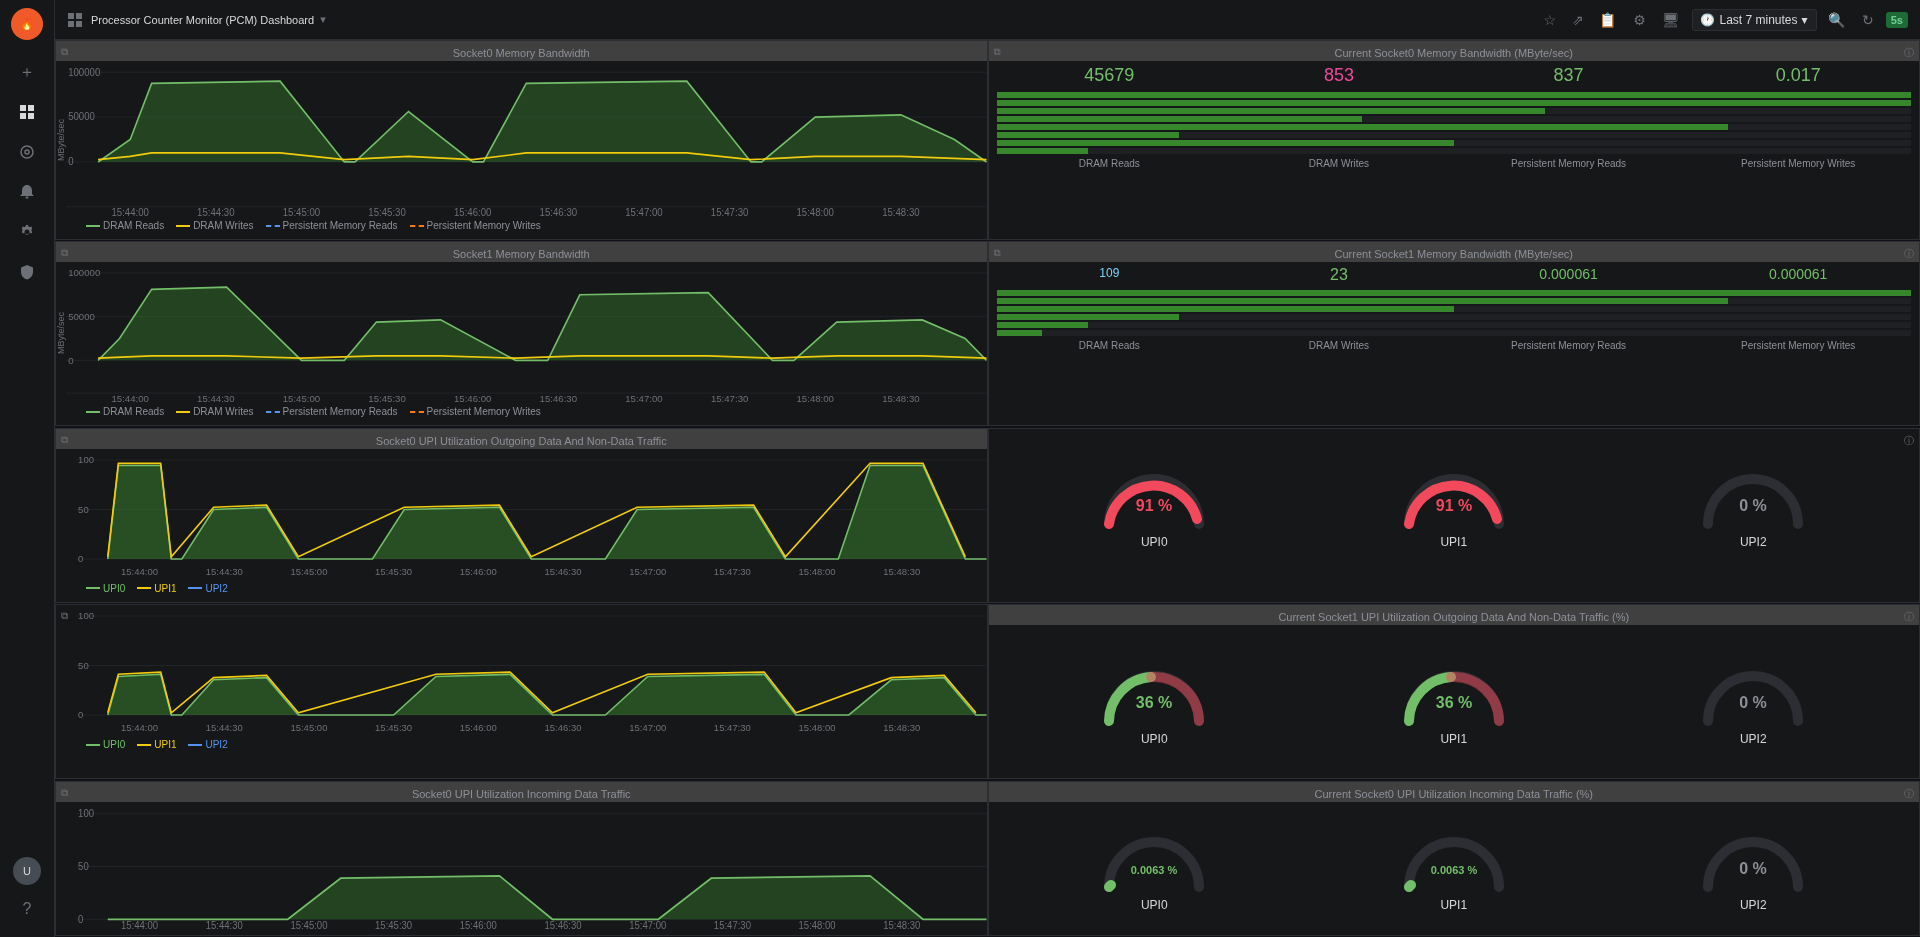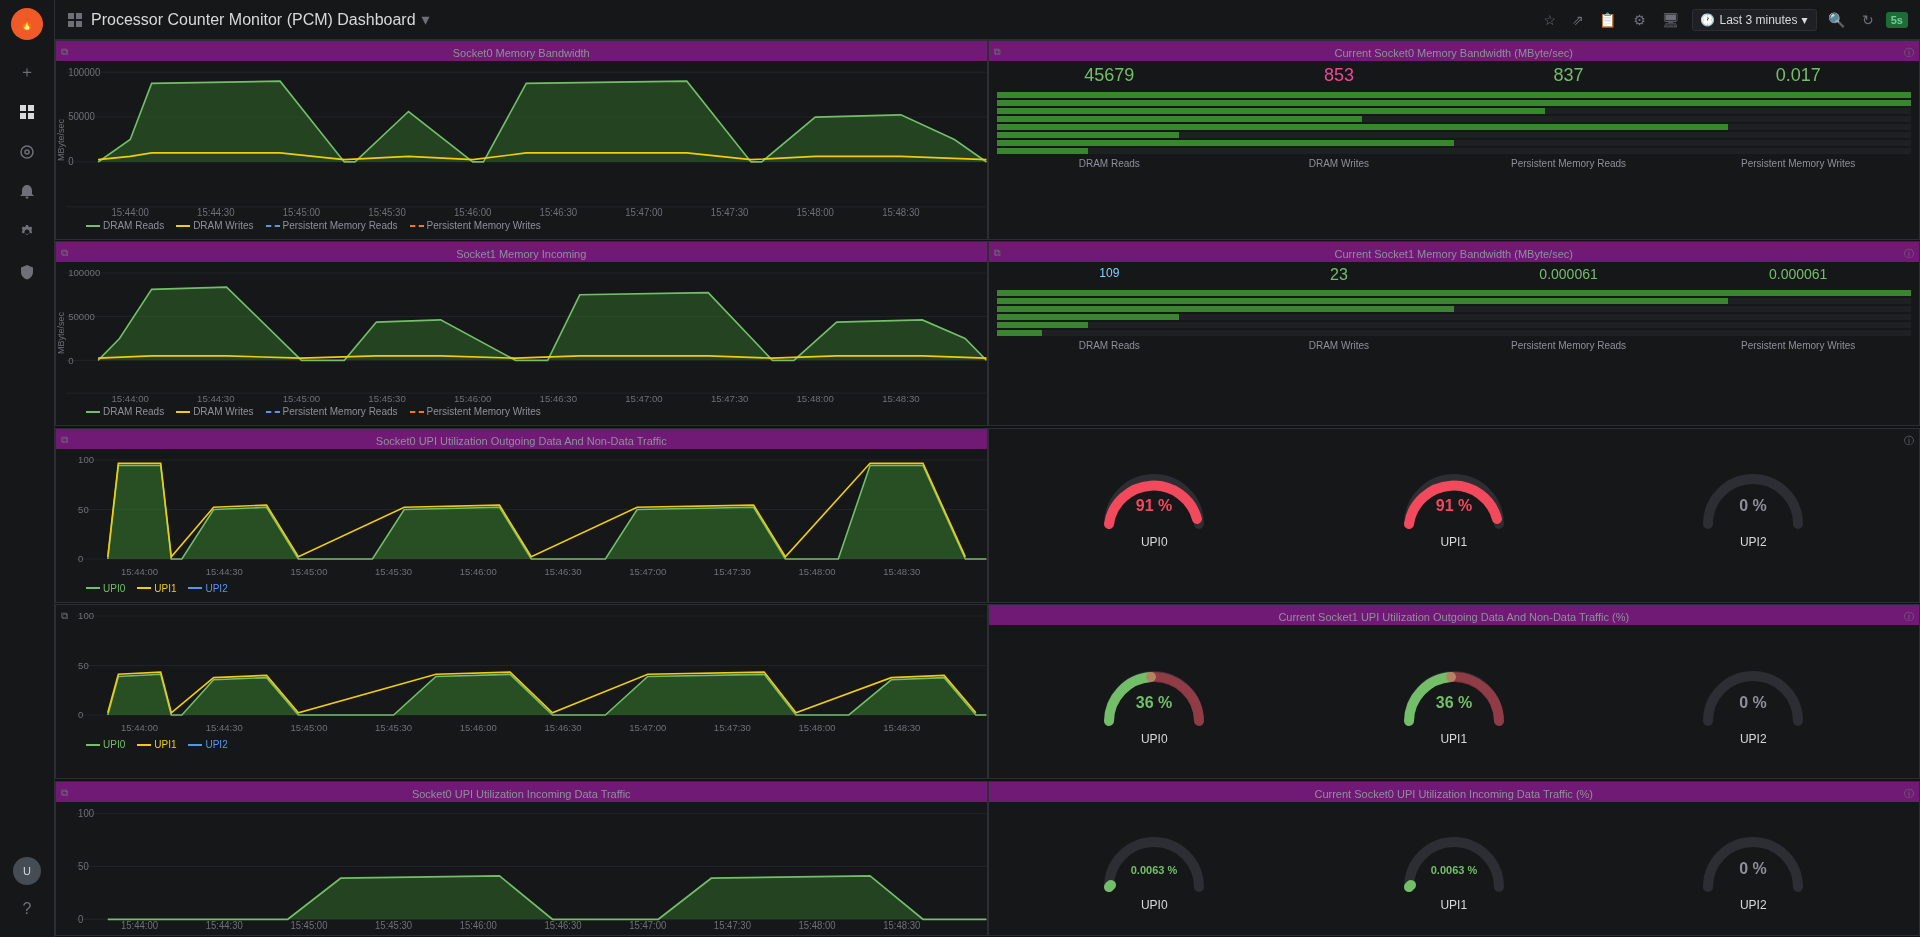--- a/index.html
+++ b/index.html
@@ -66,21 +66,21 @@
       height: 40px;
       background: #161719;
       border-bottom: 1px solid #2c2e33;
       display: flex;
       align-items: center;
       padding: 0 12px;
       gap: 8px;
       flex-shrink: 0;
     }
     .topbar-title {
-      font-size: 16px;
+      font-size: 11px;
       font-weight: 500;
       color: #d8d9da;
       display: flex;
       align-items: center;
       gap: 6px;
       flex: 1;
     }
     .topbar-icon {
       color: #6e7077;
       font-size: 14px;
@@ -123,21 +123,21 @@
       border: 1px solid #2c2e33;
       background: #161719;
       position: relative;
       overflow: hidden;
     }
     .panel-title {
       text-align: center;
       font-size: 11px;
       color: #8e9099;
       padding: 6px 8px 2px;
-      background: #701a75;
+      background: #404040;
     }
     .panel-corner-icon {
       position: absolute;
       top: 5px; left: 5px;
       color: #6e7077;
       font-size: 10px;
       cursor: pointer;
     }
     .panel-corner-icon-right {
       position: absolute;
@@ -357,21 +357,21 @@
       <span>Processor Counter Monitor (PCM) Dashboard</span>
       <span style="color:#6e7077">▾</span>
     </span>
     <span class="topbar-icon">☆</span>
     <span class="topbar-icon">⇗</span>
     <span class="topbar-icon">📋</span>
     <span class="topbar-icon">⚙</span>
     <span class="topbar-icon">🖥</span>
     <div class="topbar-time">
       <span>🕐</span>
-      <span>Last 3 minutes</span>
+      <span>Last 7 minutes</span>
       <span>▾</span>
     </div>
     <span class="topbar-icon">🔍</span>
     <span class="topbar-icon">↻</span>
     <span class="topbar-refresh-badge">5s</span>
   </div>
 
   <div class="dashboard">
 
     <div class="panel" style="height:200px">
@@ -478,21 +478,21 @@
       <div class="current-labels-row">
         <div class="current-label">DRAM Reads</div>
         <div class="current-label">DRAM Writes</div>
         <div class="current-label">Persistent Memory Reads</div>
         <div class="current-label">Persistent Memory Writes</div>
       </div>
     </div>
 
     <div class="panel" style="height:185px">
       <span class="panel-corner-icon">⧉</span>
-      <div class="panel-title">Socket1 Memory Incoming</div>
+      <div class="panel-title">Socket1 Memory Bandwidth</div>
       <div style="display:flex;flex-direction:column;height:calc(100% - 24px)">
         <div style="display:flex;flex:1;min-height:0">
           <div class="chart-y-label">MByte/sec</div>
           <div class="chart-wrapper">
             <svg class="chart-svg" viewBox="0 0 860 130" preserveAspectRatio="none">
               <line x1="0" y1="10" x2="860" y2="10" class="grid-line"></line>
               <line x1="0" y1="50" x2="860" y2="50" class="grid-line"></line>
               <line x1="0" y1="90" x2="860" y2="90" class="grid-line"></line>
               <line x1="0" y1="120" x2="860" y2="120" class="grid-line"></line>
               <text x="2" y="13" class="axis-text">100000</text>

